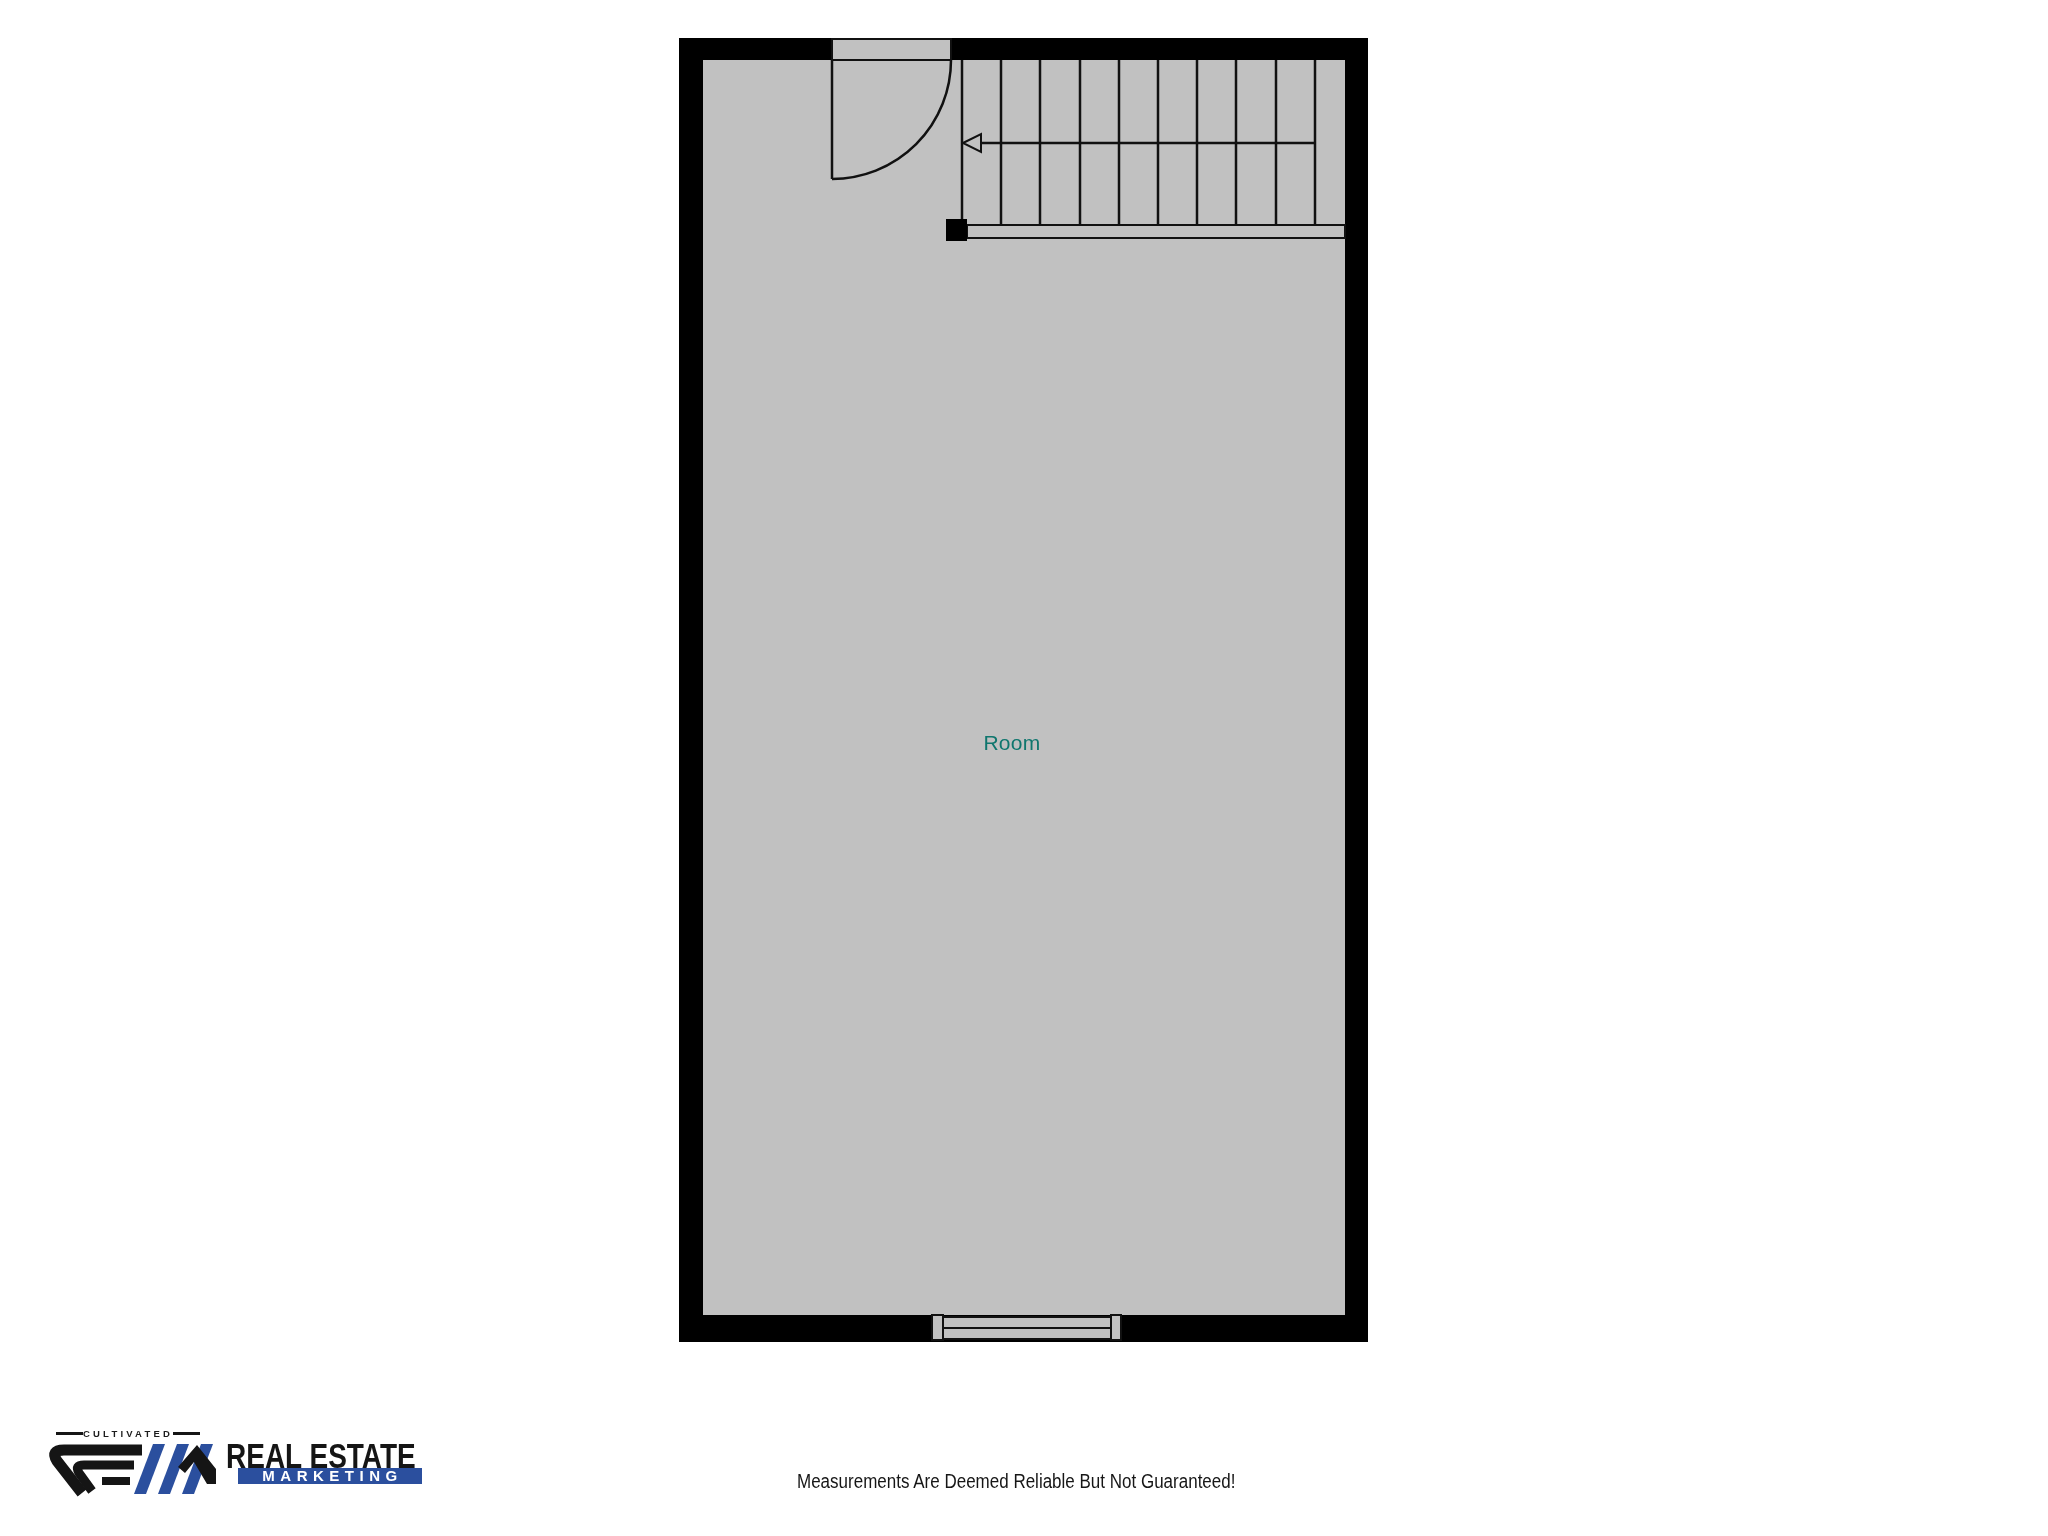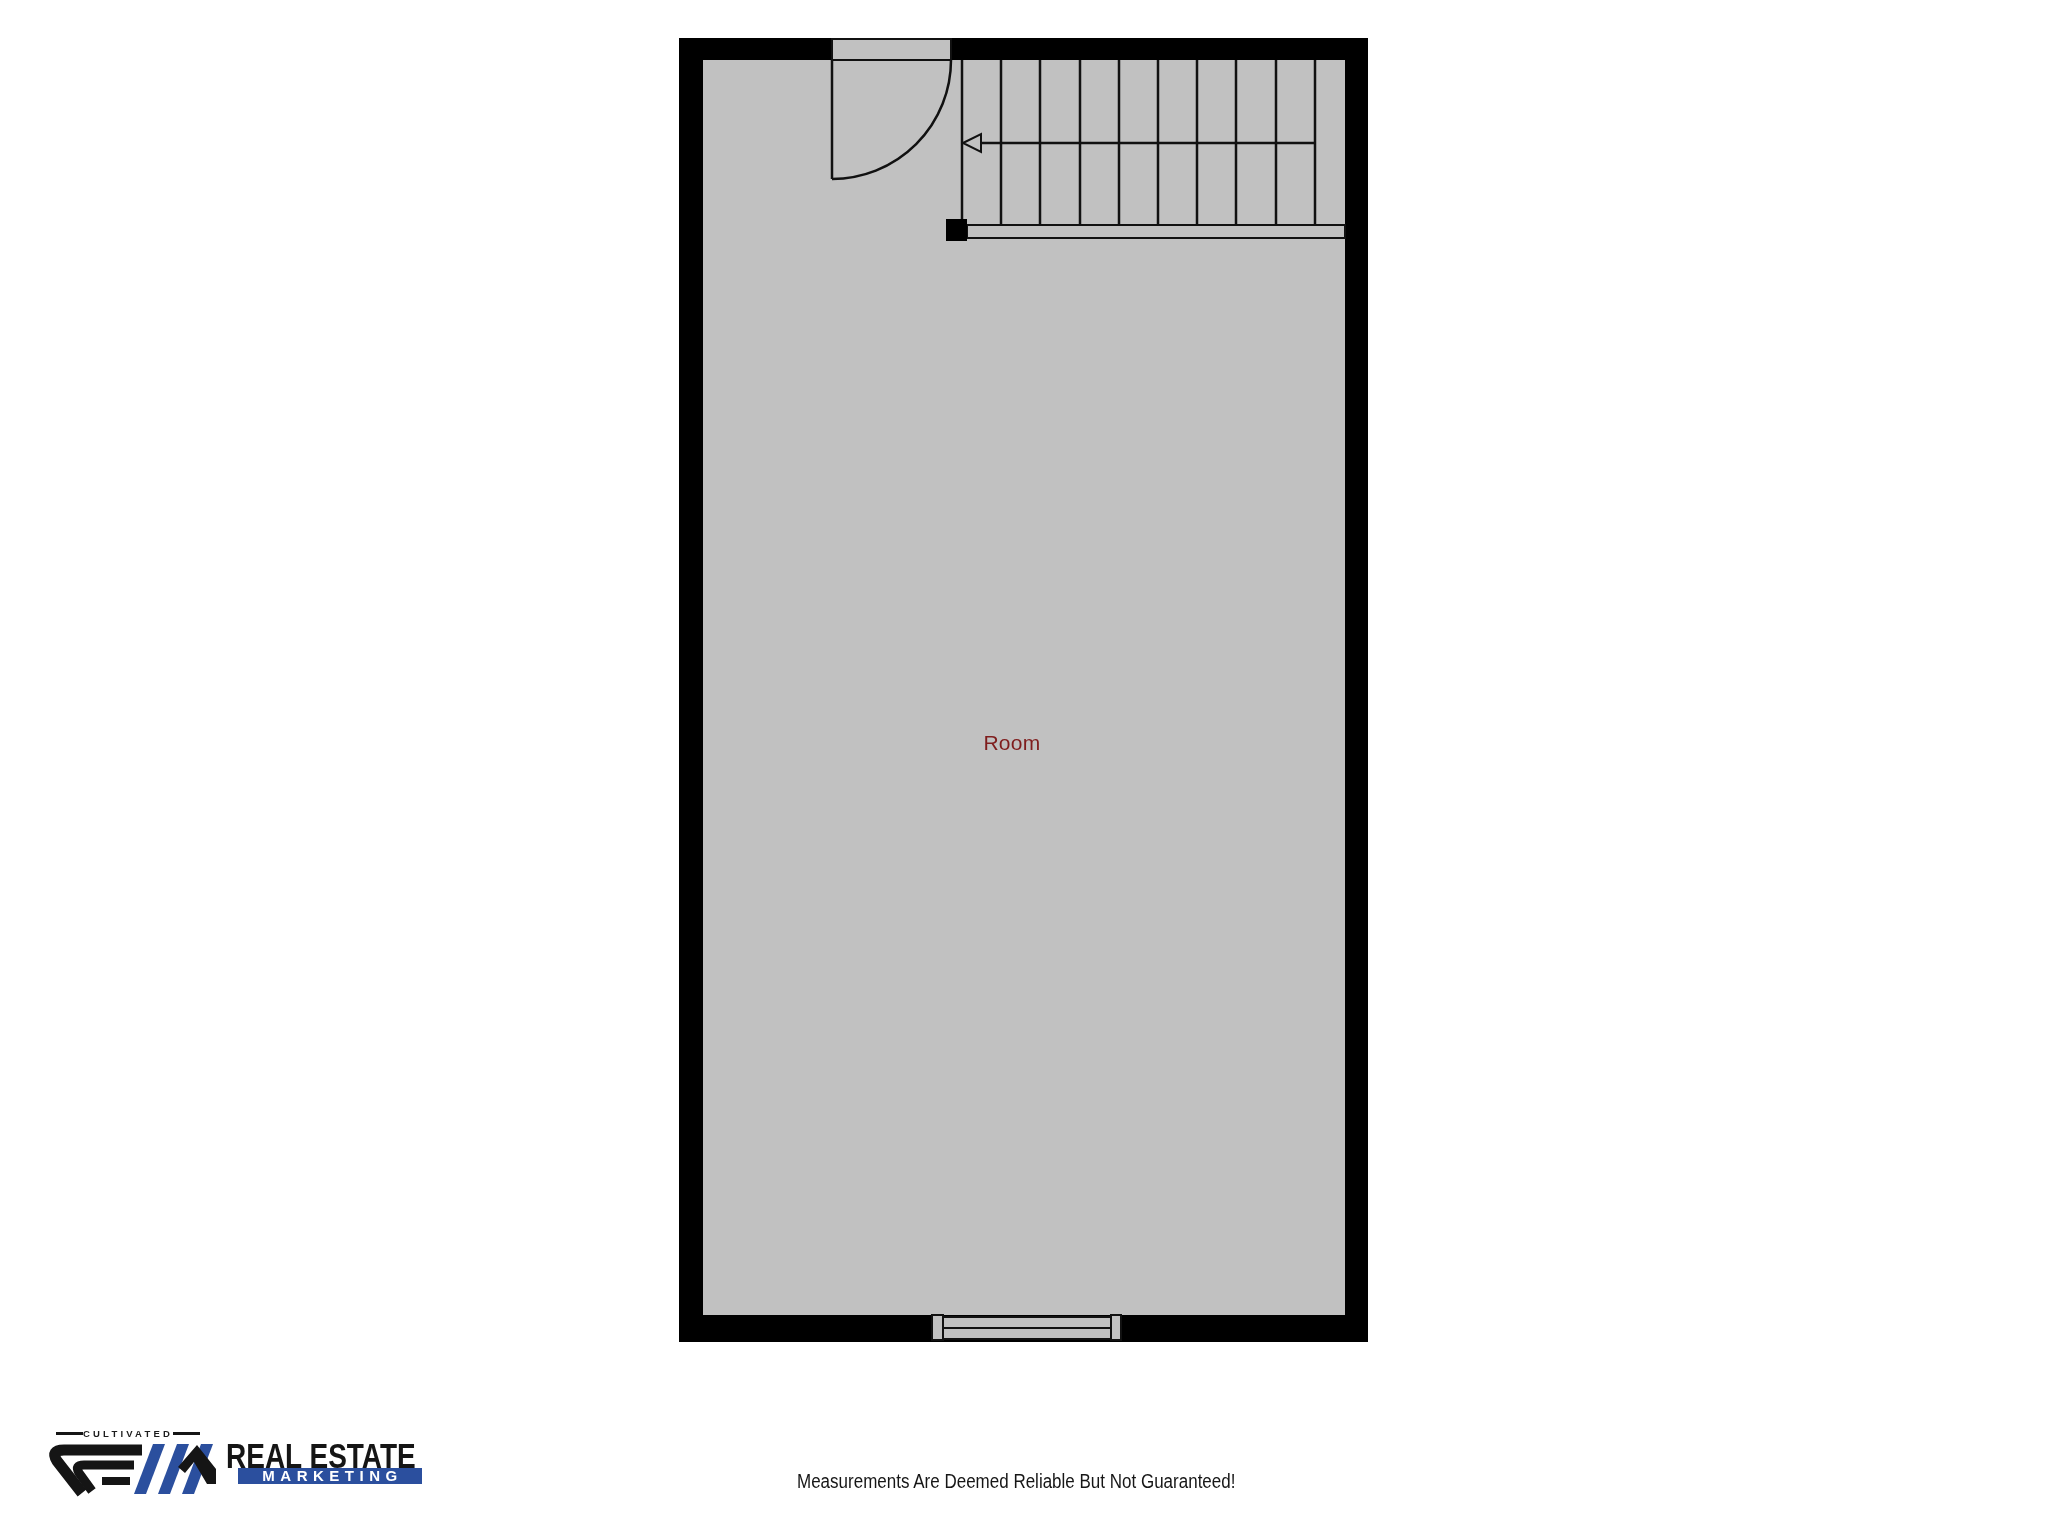--- a/index.html
+++ b/index.html
@@ -18,21 +18,21 @@
   .page{position:absolute;inset:0;}
 
   
   .plan{position:absolute;left:679px;top:38px;}
   .wall{fill:var(--wall);}
   .floor-fill{fill:var(--floor);}
   .ln{stroke:var(--outline);stroke-width:2.5;fill:none;}
   .ln2{stroke:var(--outline);stroke-width:2;}
   .room-label{
     position:absolute;left:1012px;top:743px;transform:translate(-50%,-50%);
-    font-size:21px;color:#7f1d1d;letter-spacing:0.3px;white-space:nowrap;
+    font-size:21px;color:#0f766e;letter-spacing:0.3px;white-space:nowrap;
   }
 
   
   .cultivated-row{
     position:absolute;left:56px;top:1428px;display:flex;align-items:center;
   }
   .cult-dash{width:27px;height:3px;background:var(--brand-black);}
   .cult-text{
     font-size:9.5px;font-weight:700;letter-spacing:3.2px;color:#1c1c1c;white-space:nowrap;
   }

